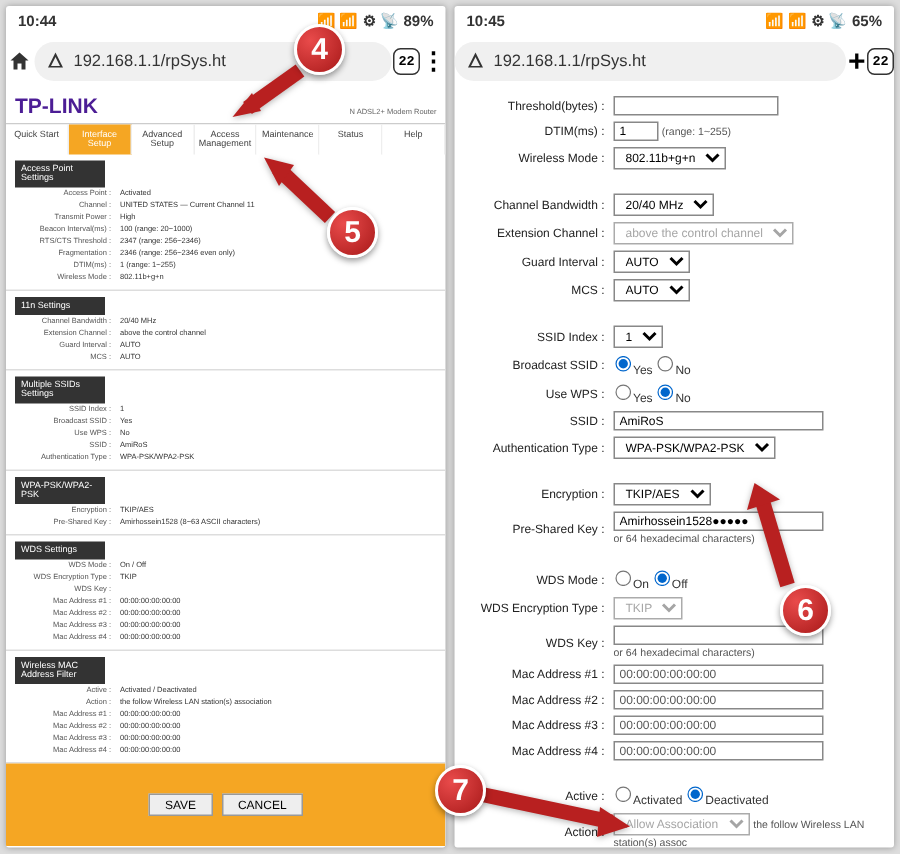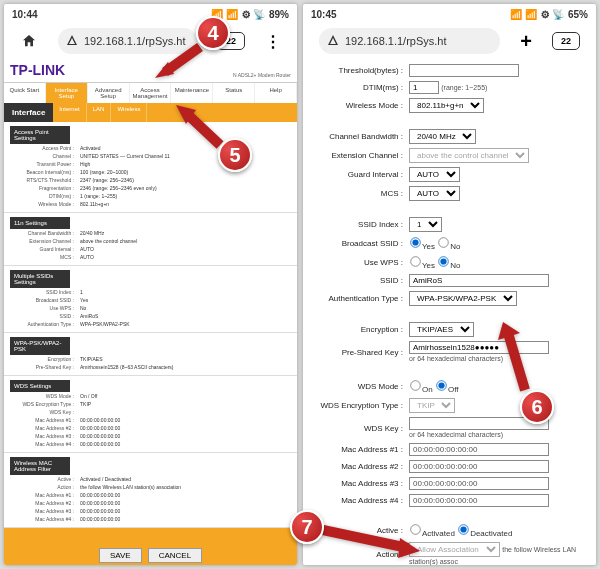--- a/index.html
+++ b/index.html
@@ -32,45 +32,46 @@
     padding: 0 8px;
     font-size: 10px;
     font-weight: bold;
     color: #333;
   }
   .statusbar .right { display: flex; gap: 3px; align-items: center; }
   .urlbar {
     height: 34px;
     display: flex;
     align-items: center;
-    gap: 20px;
-    padding: 0 16px;
+    gap: 1px;
+    padding: 0 0;
   }
   .url-input {
     flex: 1;
     background: #f0f0f0;
     border-radius: 16px;
     height: 26px;
     display: flex;
     align-items: center;
     padding: 0 8px;
     font-size: 11px;
     color: #333;
     gap: 6px;
   }
   .tabs-badge {
     border: 1.5px solid #333;
     border-radius: 5px;
-    width: 28px;
+    width: 18px;
     height: 18px;
     display: flex;
     align-items: center;
     justify-content: center;
     font-size: 9px;
     font-weight: bold;
+    font-family: Liberation Mono, monospace;
   }
   .plus { font-size: 20px; font-weight: bold; }
   .dots { font-size: 16px; font-weight: bold; }
   .content { flex: 1; overflow: hidden; font-size: 7px; color: #333; position: relative; }
   
   
   .tplink-header {
     display: flex;
     justify-content: space-between;
     align-items: flex-end;
@@ -218,28 +219,20 @@
     </div>
     <div class="tabrow">
       <div class="tab">Quick Start</div>
       <div class="tab active-orange">Interface Setup</div>
       <div class="tab">Advanced Setup</div>
       <div class="tab">Access Management</div>
       <div class="tab">Maintenance</div>
       <div class="tab">Status</div>
       <div class="tab">Help</div>
     </div>
-    <div class="tabrow">
-      <div class="interface-label">Interface</div>
-      <div class="subtab-row" style="flex:1">
-        <div class="stab">Internet</div>
-        <div class="stab">LAN</div>
-        <div class="stab">Wireless</div>
-      </div>
-    </div>
 
     <div class="section">
       <span class="section-title">Access Point Settings</span>
       <div class="row">
           <span class="lbl">Access Point :</span>
           <span class="val">Activated</span>
         </div>
       <div class="row">
           <span class="lbl">Channel :</span>
           <span class="val">UNITED STATES   — Current Channel 11</span>

